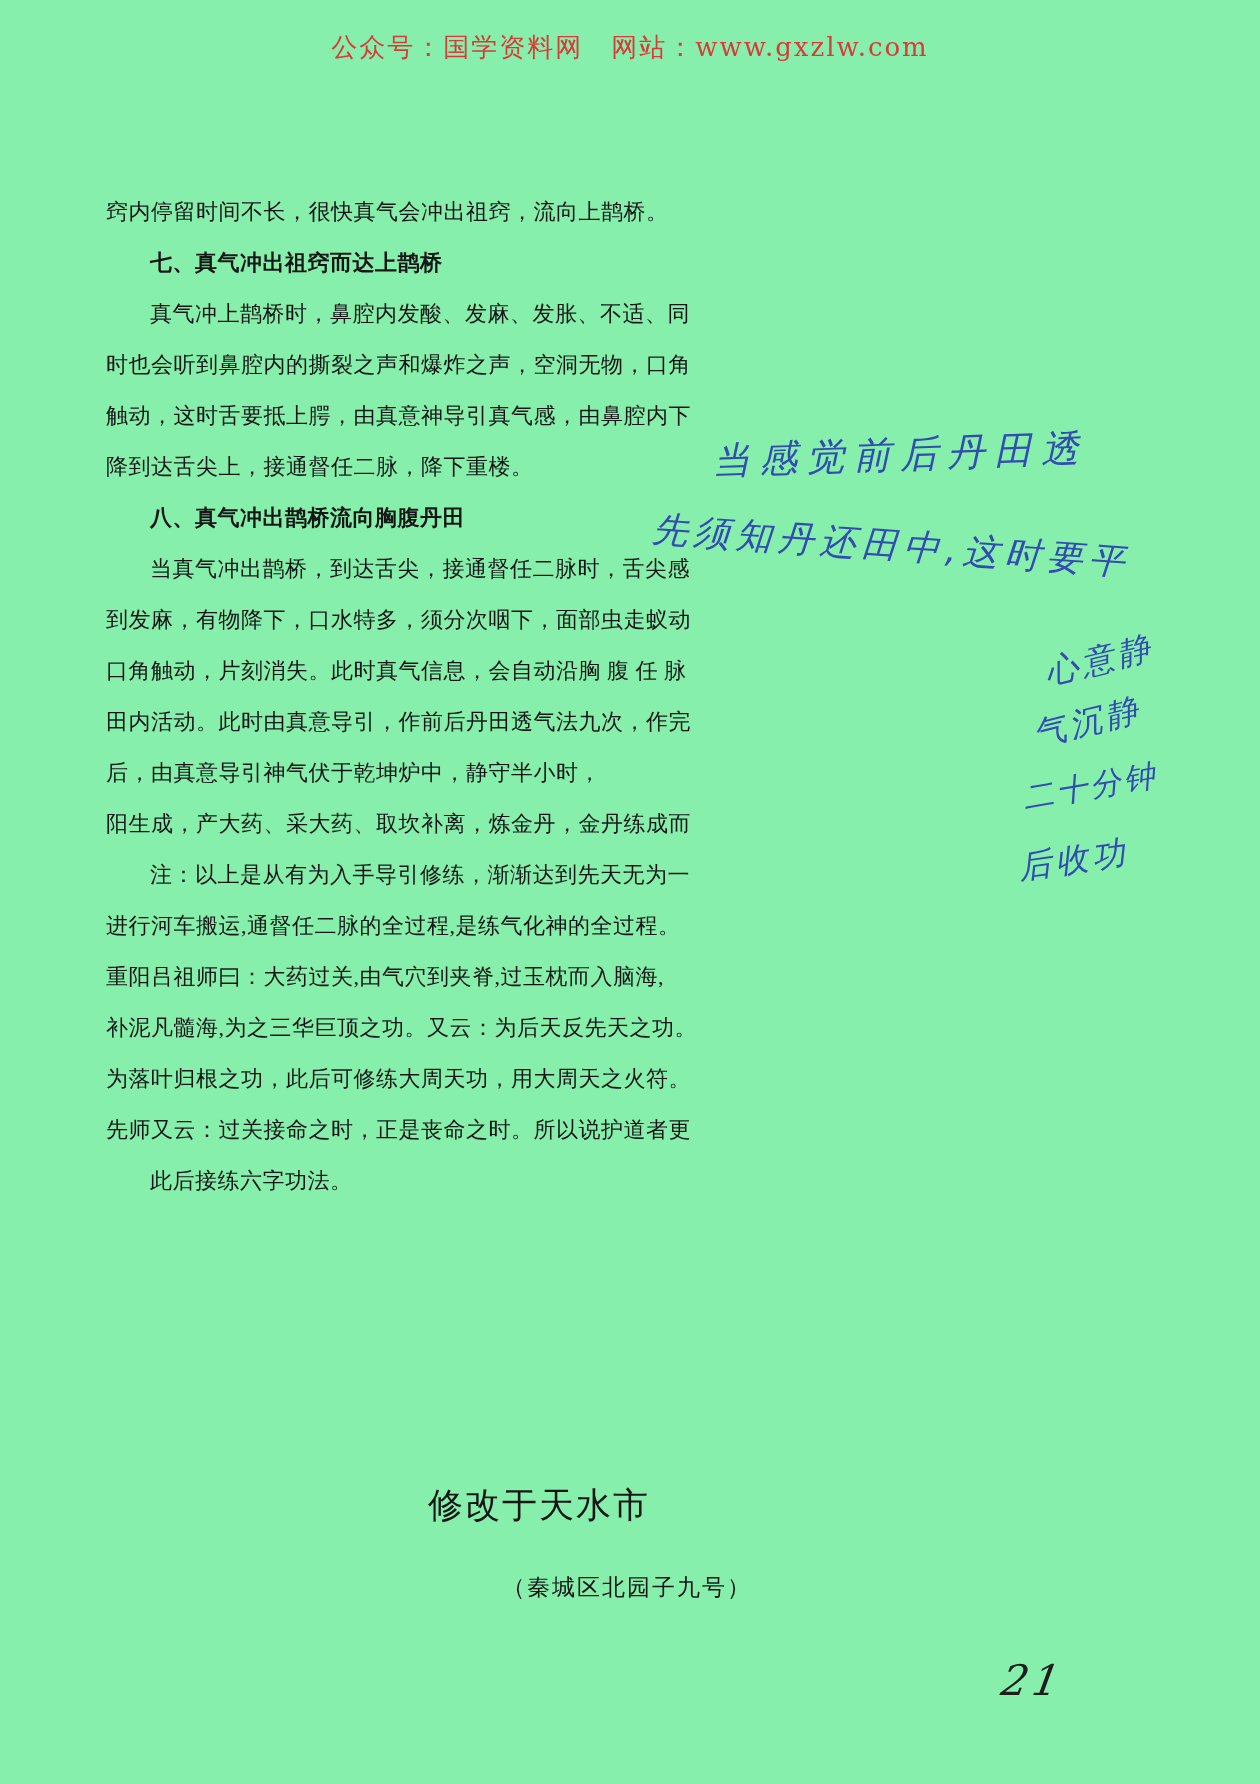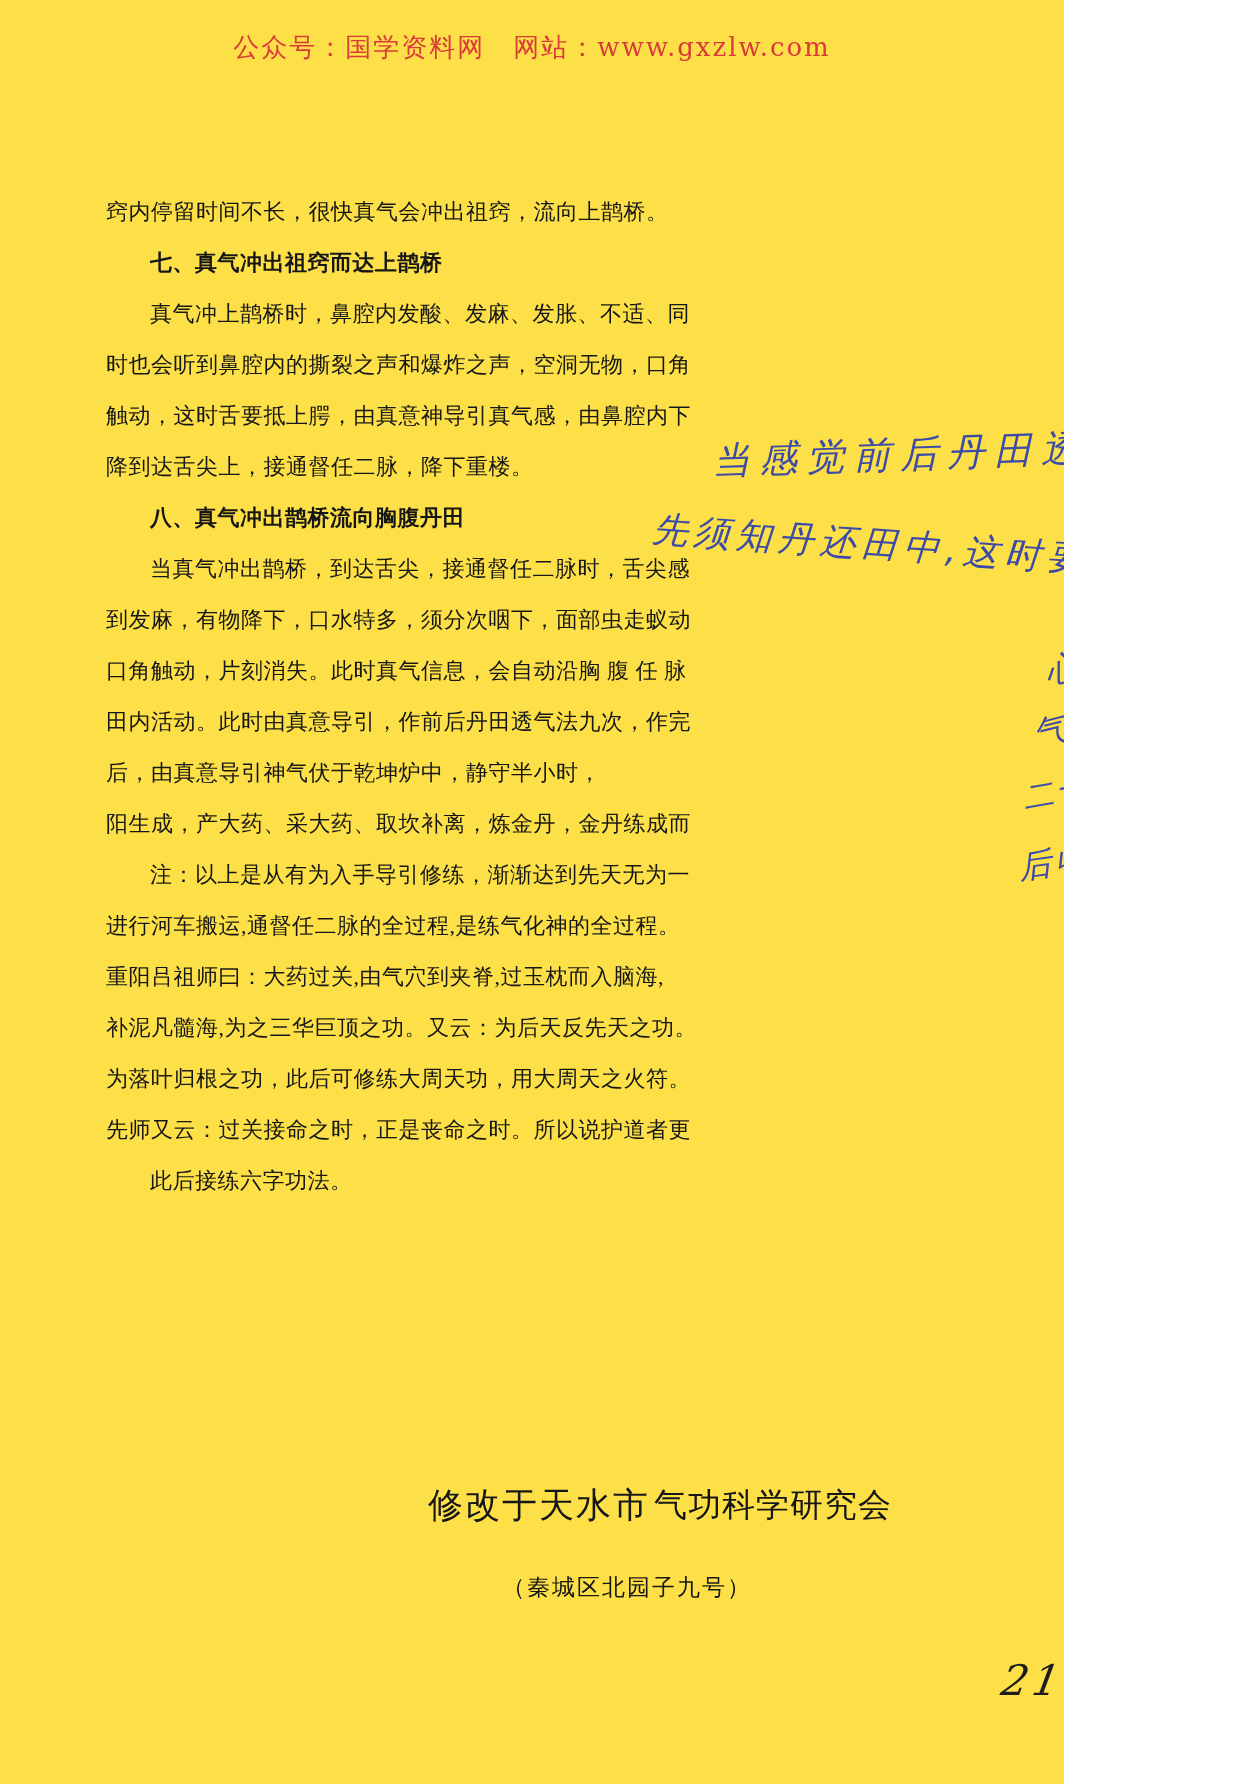--- a/index.html
+++ b/index.html
@@ -1,18 +1,18 @@
 <!DOCTYPE html>
 <html><head>
 <meta charset="utf-8">
 <style>
   html,body{margin:0;padding:0;background:#ffffff;}
   .page{
-    position:relative; width:1064px; height:1784px;
-    background:#fde047; overflow:hidden;
+    position:relative; width:1260px; height:1784px;
+    background:#86efac; overflow:hidden;
     font-family:"Liberation Serif","DejaVu Serif",serif;
     color:#161616;
   }
   .watermark{
     position:absolute; top:30px; left:0; width:100%;
     text-align:center; font-size:26px; letter-spacing:2px;
     color:#d93a3a; font-family:"DejaVu Serif",serif;
   }
   .bodytext{
     position:absolute; left:106px; top:186px; width:844px;
@@ -34,21 +34,21 @@
   .hwm0{left:1044px; top:638px; font-size:33px; letter-spacing:4px;
        transform:rotate(-14deg);}
   .hwm1{left:1032px; top:700px; font-size:33px; letter-spacing:4px;
        transform:rotate(-14deg);}
   .hwm2{left:1022px; top:766px; font-size:31px; letter-spacing:3px;
        transform:rotate(-10deg);}
   .hwm3{left:1018px; top:838px; font-size:33px; letter-spacing:4px;
        transform:rotate(-8deg);}
   .signature{
     position:absolute; left:428px; top:1482px;
-    display:flex; align-items:center; gap:4px;
+    display:flex; align-items:flex-start; gap:4px;
   }
   .sig-prefix{font-size:35px; letter-spacing:2px;}
   .sig-orgs{display:flex; flex-direction:column; line-height:43px; font-size:33px; letter-spacing:1px;}
   .sig-address{
     position:absolute; left:502px; top:1572px;
     font-size:23px; letter-spacing:2px;
   }
   .pageno{
     position:absolute; left:1002px; top:1656px;
     font-size:42px; font-style:italic; font-family:"DejaVu Serif",serif;
@@ -88,20 +88,19 @@
   <div class="hw hw1">当感觉前后丹田透</div>
   <div class="hw hw2">先须知丹还田中,这时要平</div>
   <div class="hw hwm0">心意静</div>
   <div class="hw hwm1">气沉静</div>
   <div class="hw hwm2">二十分钟</div>
   <div class="hw hwm3">后收功</div>
 
   <div class="signature">
     <div class="sig-prefix">修改于天水市</div>
     <div class="sig-orgs">
-      <div>气功科学研究会</div>
     </div>
   </div>
   <div class="sig-address">（秦城区北园子九号）</div>
 
   <div class="pageno">21</div>
 
 </div>
 
 </body></html>

